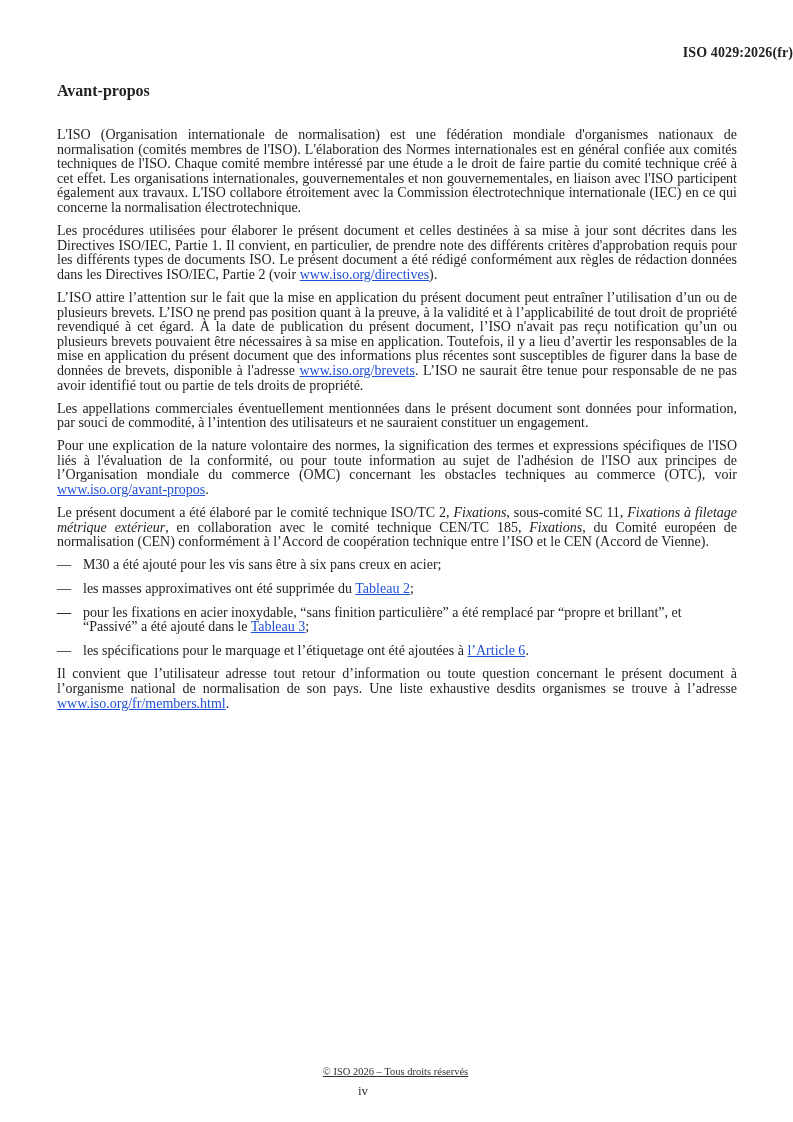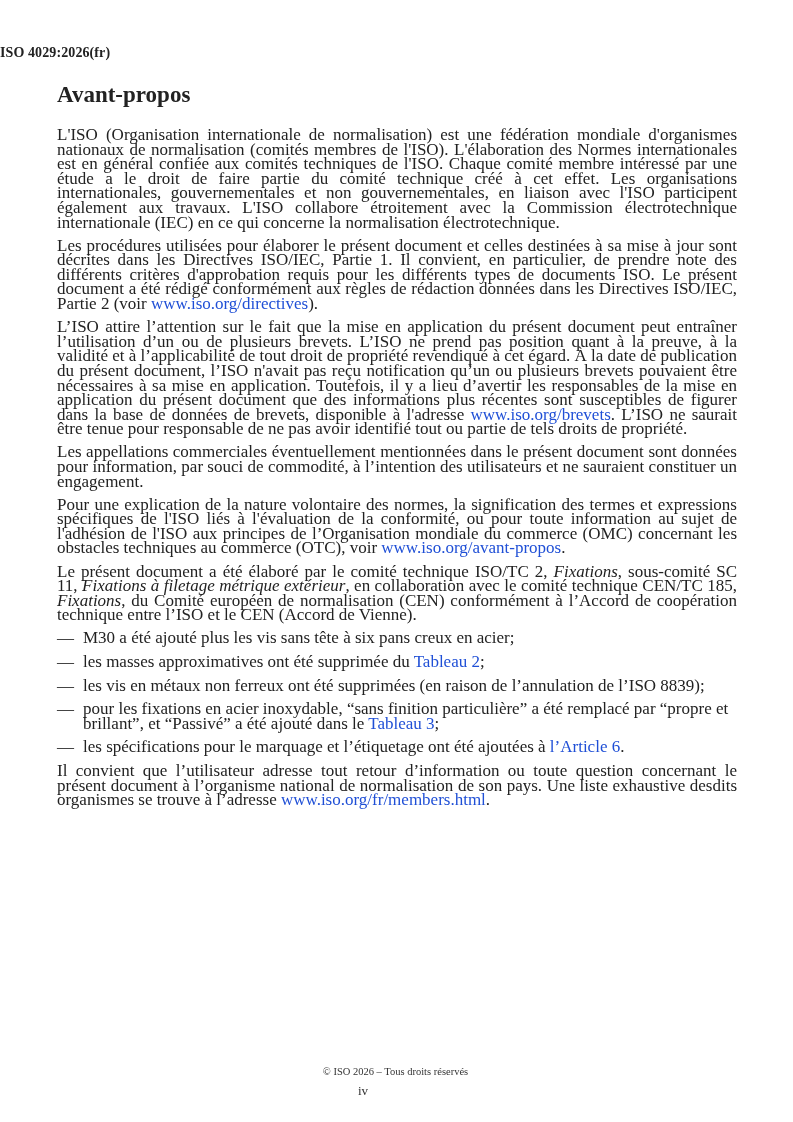--- a/index.html
+++ b/index.html
@@ -3,41 +3,41 @@
 <meta charset="utf-8">
 <style>
   html, body { margin: 0; padding: 0; background: #ffffff; }
   body {
     width: 793px; height: 1122px; position: relative; overflow: hidden;
     font-family: "Liberation Serif", "DejaVu Serif", serif;
     color: #222222;
   }
   .page-header {
     position: absolute; top: 45px; left: 0; width: 793px;
-    text-align: left; font-weight: bold; font-size: 14px; letter-spacing: 0.1px;
+    text-align: right; font-weight: bold; font-size: 14px; letter-spacing: 0.1px;
   }
   .title {
     position: absolute; top: 82px; left: 57px; margin: 0;
-    font-size: 23px; font-weight: bold;
+    font-size: 16px; font-weight: bold;
   }
   .content {
     position: absolute; top: 128px; left: 57px; width: 680px;
-    font-size: 17px; line-height: 14.6px;
+    font-size: 14px; line-height: 14.6px;
   }
   .content p { margin: 0 0 8.5px 0; text-align: justify; }
-  .content a { color: #1f4fd6; }
+  .content a { color: #1f4fd6; text-decoration: underline; }
   .content em { }
   ul.changes { list-style: none; margin: 0; padding: 0; }
   ul.changes li {
     position: relative; padding-left: 26px; margin: 0 0 9px 0; text-align: left;
   }
   ul.changes li .dash { position: absolute; left: 0; top: 0; }
   .footer {
     position: absolute; top: 1066px; left: 0; width: 791px;
-    text-align: center; font-size: 10.5px; color: #333;
+    text-align: center; font-size: 10.5px; color: #333; text-decoration: underline;
   }
   .page-num {
     position: absolute; top: 1083px; left: 0; width: 726px;
     text-align: center; font-size: 13px; color: #333;
   }
 </style>
 </head>
 <body>
 
 <div class="page-header">ISO 4029:2026(fr)</div>
@@ -53,23 +53,23 @@
 
   <p>Les appellations commerciales éventuellement mentionnées dans le présent document sont données pour information, par souci de commodité, à l’intention des utilisateurs et ne sauraient constituer un engagement.</p>
 
   <p><span>Pour une explication de la nature volontaire des normes, la signification des termes et expressions spécifiques de l'ISO liés à l'évaluation de la conformité, ou pour toute information au sujet de l'adhésion de l'ISO aux principes de l’Organisation mondiale du commerce (OMC) concernant les obstacles techniques au commerce (OTC), voir </span><a>www.iso.org/avant-propos</a><span>.</span></p>
 
   <p><span>Le présent document a été élaboré par le comité technique ISO/TC 2, </span><em>Fixations</em><span>, sous-comité SC 11, </span><em>Fixations à filetage métrique extérieur</em><span>, en collaboration avec le comité technique CEN/TC 185, </span><em>Fixations</em><span>, du Comité européen de normalisation (CEN) conformément à l’Accord de coopération technique entre l’ISO et le CEN (Accord de Vienne).</span></p>
 
 
 
   <ul class="changes">
-    <li><span class="dash">—</span><span>M30 a été ajouté plus les vis sans tête à six pans creux en acier;</span></li>
+    <li><span class="dash">—</span><span>M30 a été ajouté pour les vis sans être à six pans creux en acier;</span></li>
     <li><span class="dash">—</span><span>les masses approximatives ont été supprimée du </span><a>Tableau 2</a><span>;</span></li>
-    <li><span class="dash">—</span><span>les vis en métaux non ferreux ont été supprimées (en raison de l’annulation de l’ISO 8839);</span></li>
+    <li><span class="dash">—</span></li>
     <li><span class="dash">—</span><span>pour les fixations en acier inoxydable, “sans finition particulière” a été remplacé par “propre et brillant”, et “Passivé” a été ajouté dans le </span><a>Tableau 3</a><span>;</span></li>
     <li><span class="dash">—</span><span>les spécifications pour le marquage et l’étiquetage ont été ajoutées à </span><a>l’Article 6</a><span>.</span></li>
   </ul>
 
   <p><span>Il convient que l’utilisateur adresse tout retour d’information ou toute question concernant le présent document à l’organisme national de normalisation de son pays. Une liste exhaustive desdits organismes se trouve à l’adresse </span><a>www.iso.org/fr/members.html</a><span>.</span></p>
 </div>
 
 <div class="footer">© ISO 2026 – Tous droits réservés</div>
 <div class="page-num">iv</div>
 

